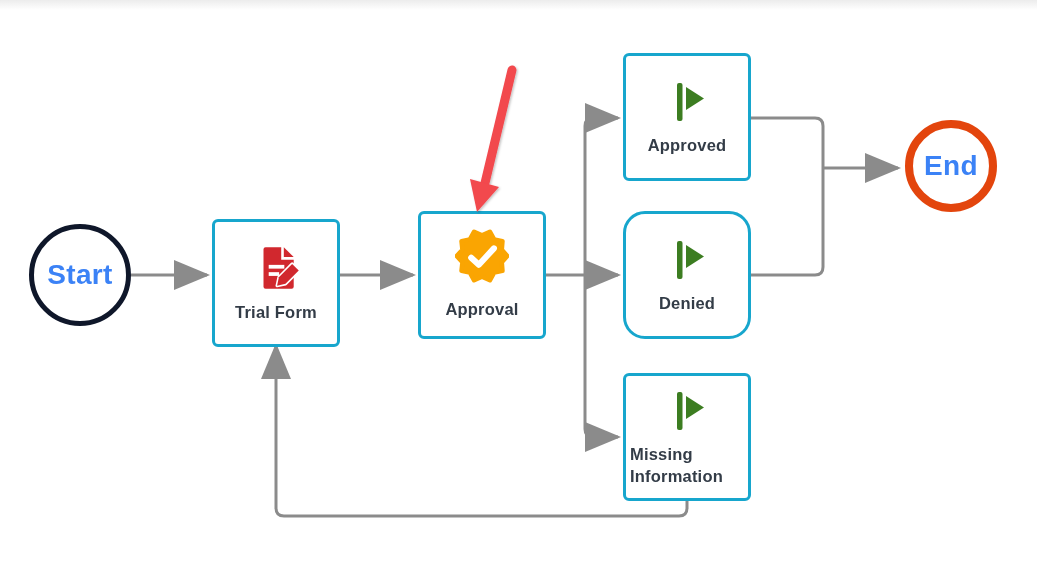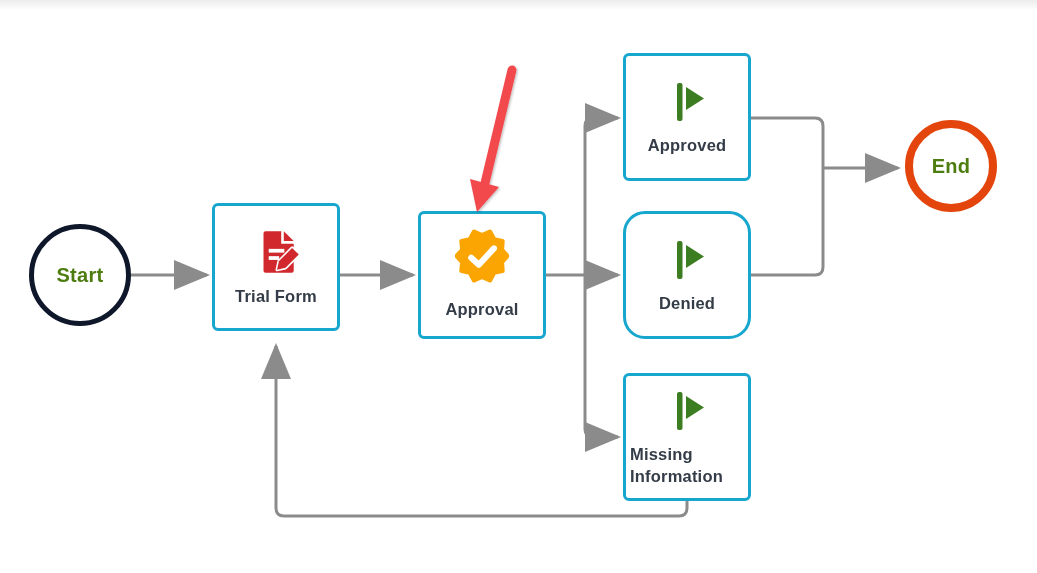--- a/index.html
+++ b/index.html
@@ -25,25 +25,25 @@
     display:flex;flex-direction:column;align-items:center;justify-content:center;
     gap:9px;padding:4px;
   }
   .box-label{
     font-weight:bold;font-size:16.5px;color:#333c47;
     text-align:left;line-height:1.3;letter-spacing:0.2px;
   }
   .circle{
     border-radius:50%;
     display:flex;align-items:center;justify-content:center;
-    font-weight:bold;font-size:20px;color:#4d7c0f;letter-spacing:0.3px;
+    font-weight:bold;font-size:28px;color:#3b82f6;letter-spacing:0.3px;
   }
   .circle.start{left:29px;top:224px;width:102px;height:102px;border:5px solid #0f172a;}
   .circle.end{left:905px;top:120px;width:92px;height:92px;border:8px solid #e3450d;}
-  .node-trial-form{left:212px;top:203px;}
+  .node-trial-form{left:212px;top:219px;}
   .node-approval{left:418px;top:211px;gap:16px;}
   .node-approved{left:623px;top:53px;}
   .node-denied{left:623px;top:211px;border-radius:22px;}
   .node-missing{left:623px;top:373px;}
   .icon{display:flex;align-items:center;justify-content:center;}
 </style>
 </head>
 <body>
 
 <div class="canvas">

